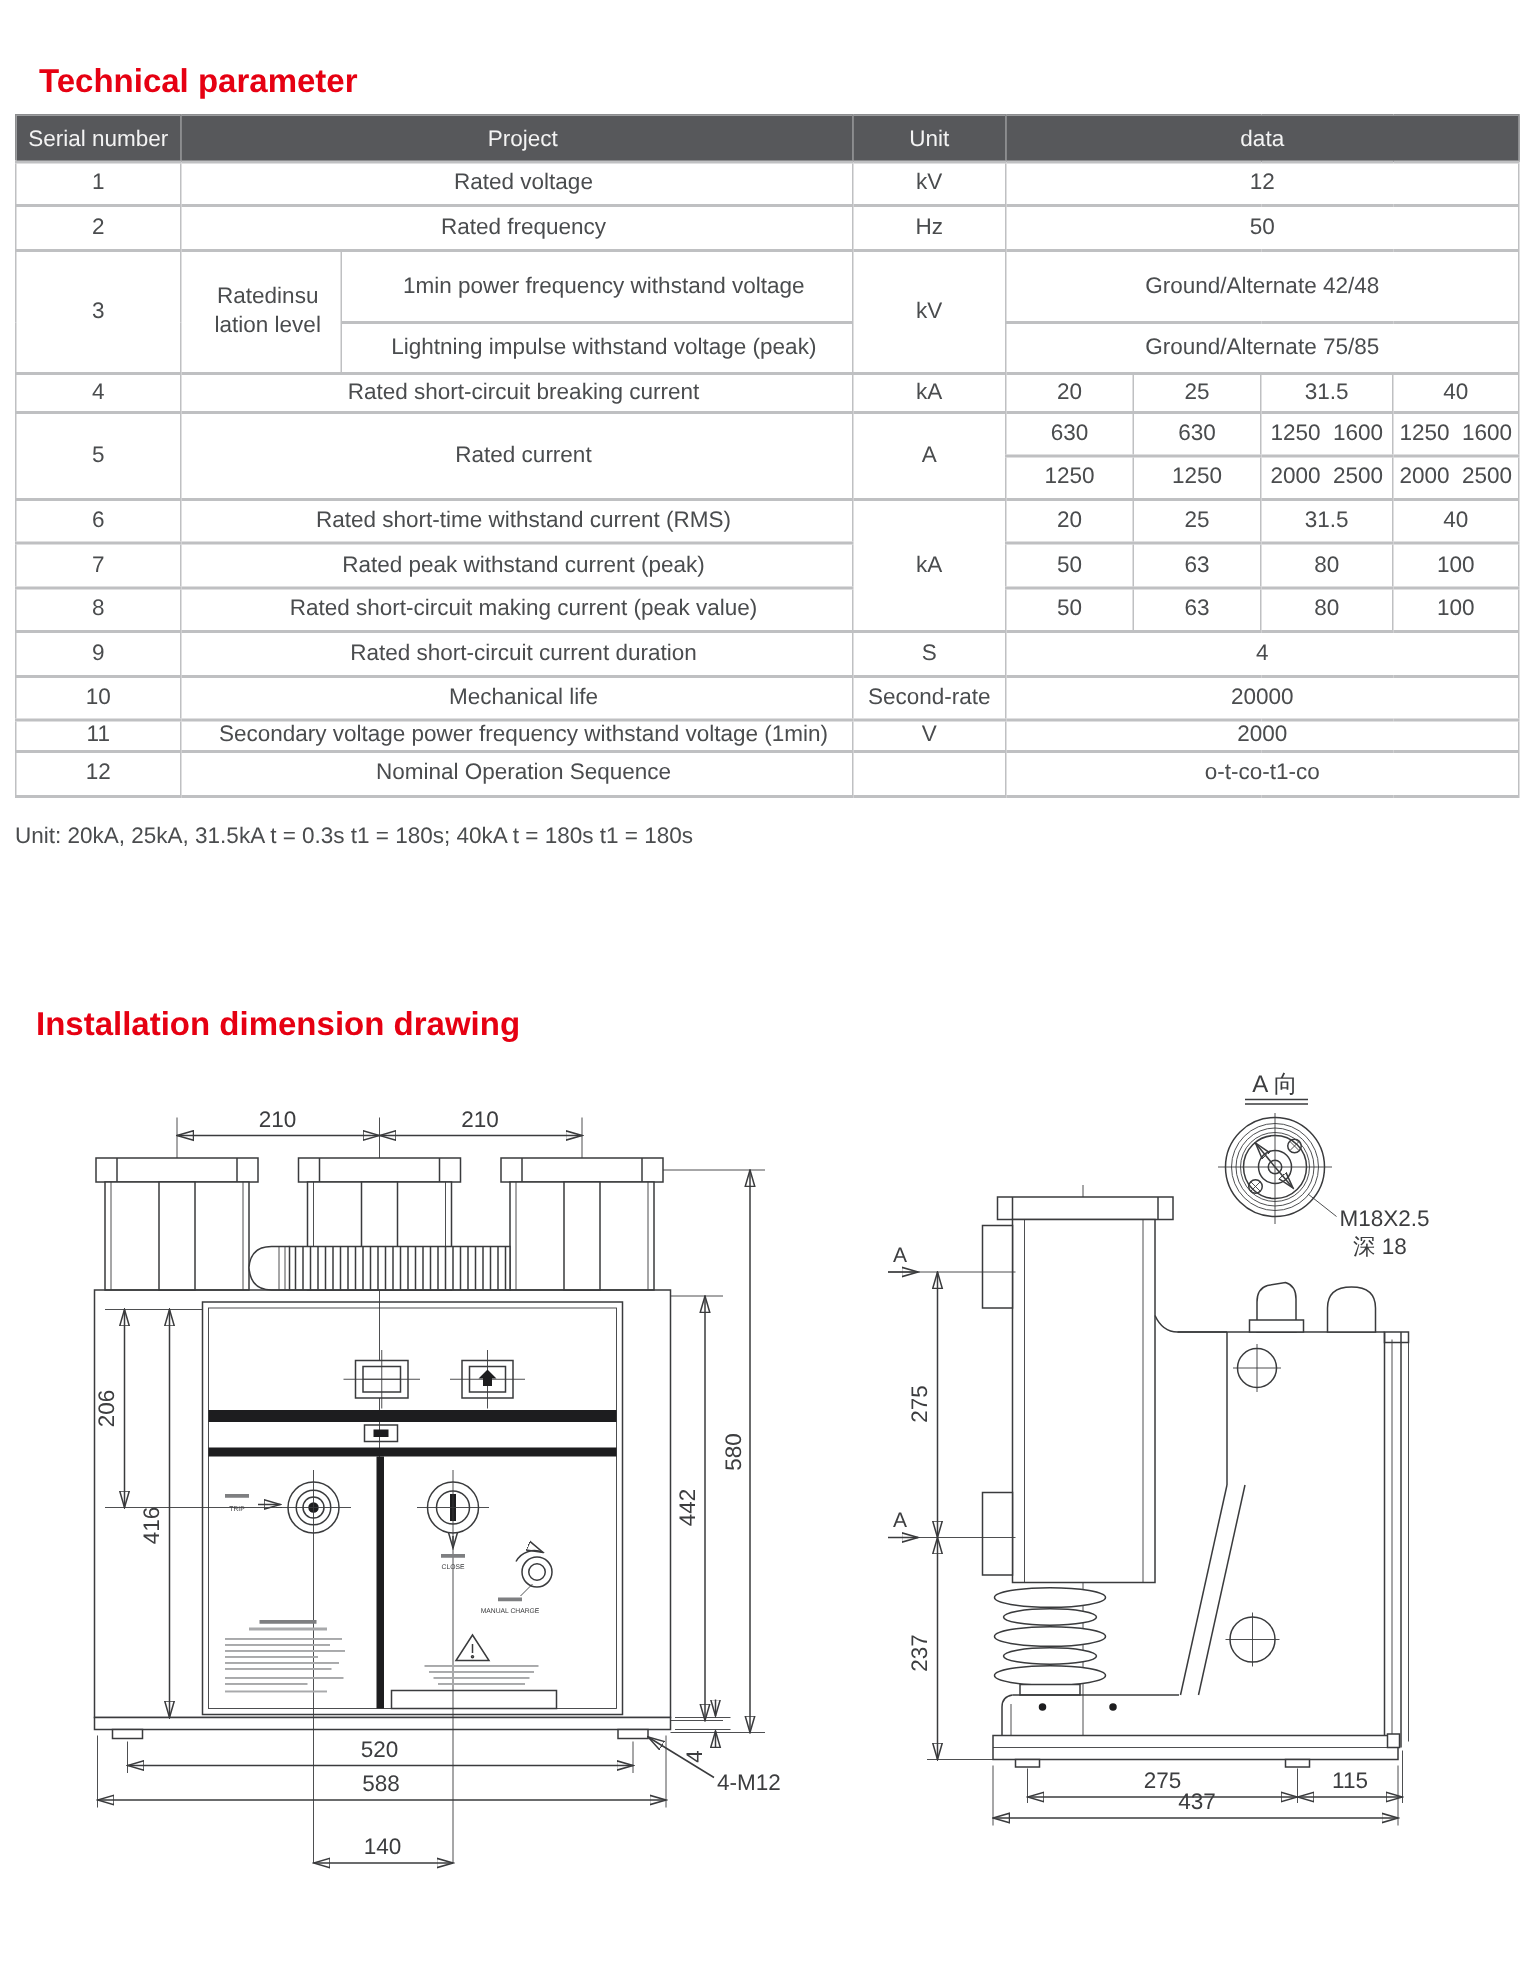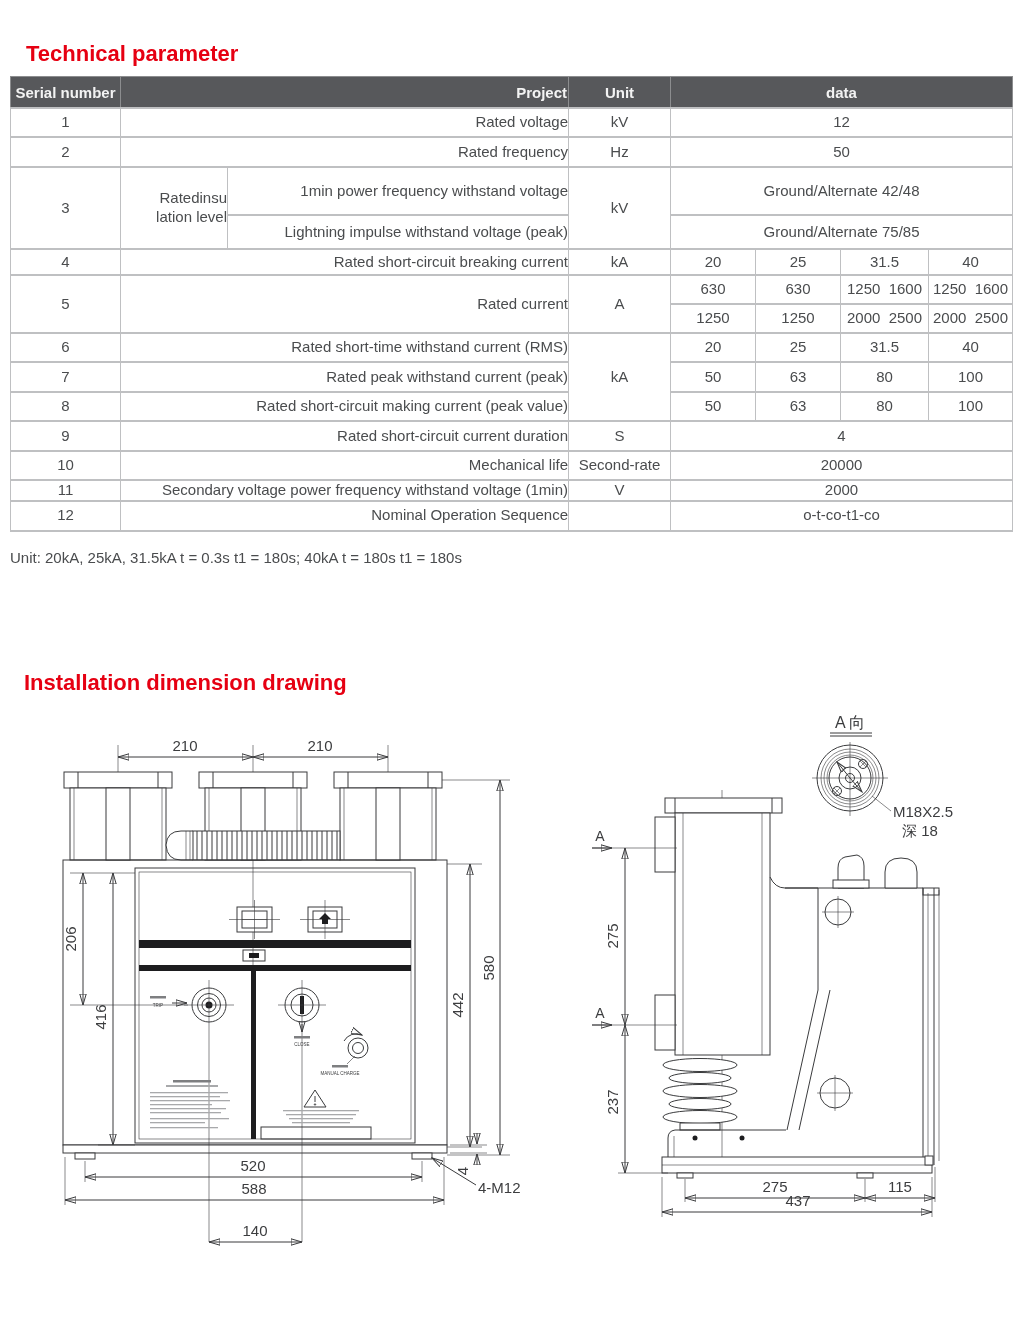--- a/index.html
+++ b/index.html
@@ -1,24 +1,24 @@
 <!DOCTYPE html>
 <html><head>
 <meta charset="utf-8">
 <style>
   html,body{margin:0;padding:0}
   body{width:1020px;height:1323px;background:#fff;position:relative;
        font-family:"Liberation Sans",sans-serif;color:#4a4c4e}
   .abs{position:absolute}
   .sec-title{font-size:22px;font-weight:bold;color:#e60012;margin:16px;line-height:1.1}
   table.params{border-collapse:collapse;table-layout:fixed;width:1002px;font-size:15px;color:#4a4c4e}
-  table.params th{background:#57585b;color:#f3f3f3;font-weight:bold;height:28px;border:1px solid #8c8d8f}
+  table.params th{background:#57585b;color:#f3f3f3;font-weight:normal;height:28px;border:1px solid #8c8d8f}
   table.params td{border-style:solid;border-color:#bfc0c2;border-width:2px 1px;text-align:center;
        padding:0;overflow:hidden;white-space:pre-wrap;line-height:1.25}
-  table.params td.left, table.params th.left{text-align:right;padding-left:9px}
+  table.params td.left, table.params th.left{text-align:center;padding-left:9px}
   .note{font-size:15px;color:#4a4c4e}
   
   svg.dw line,svg.dw path,svg.dw rect,svg.dw circle,svg.dw ellipse{stroke:#3a3b3d;stroke-width:1;fill:none}
   svg.dw .wf{fill:#ffffff}
   svg.dw .df{fill:#1d1d1f;stroke:none}
   svg.dw .gb{fill:#7e7f81;stroke:none}
   svg.dw .lb{fill:#a8a9ab;stroke:none}
   svg.dw .th{stroke-width:0.6}
   svg.dw text{fill:#3c3d3f;stroke:none;font-size:15px;font-family:"Liberation Sans",sans-serif}
   svg.dw text.t4{font-size:4.5px}

